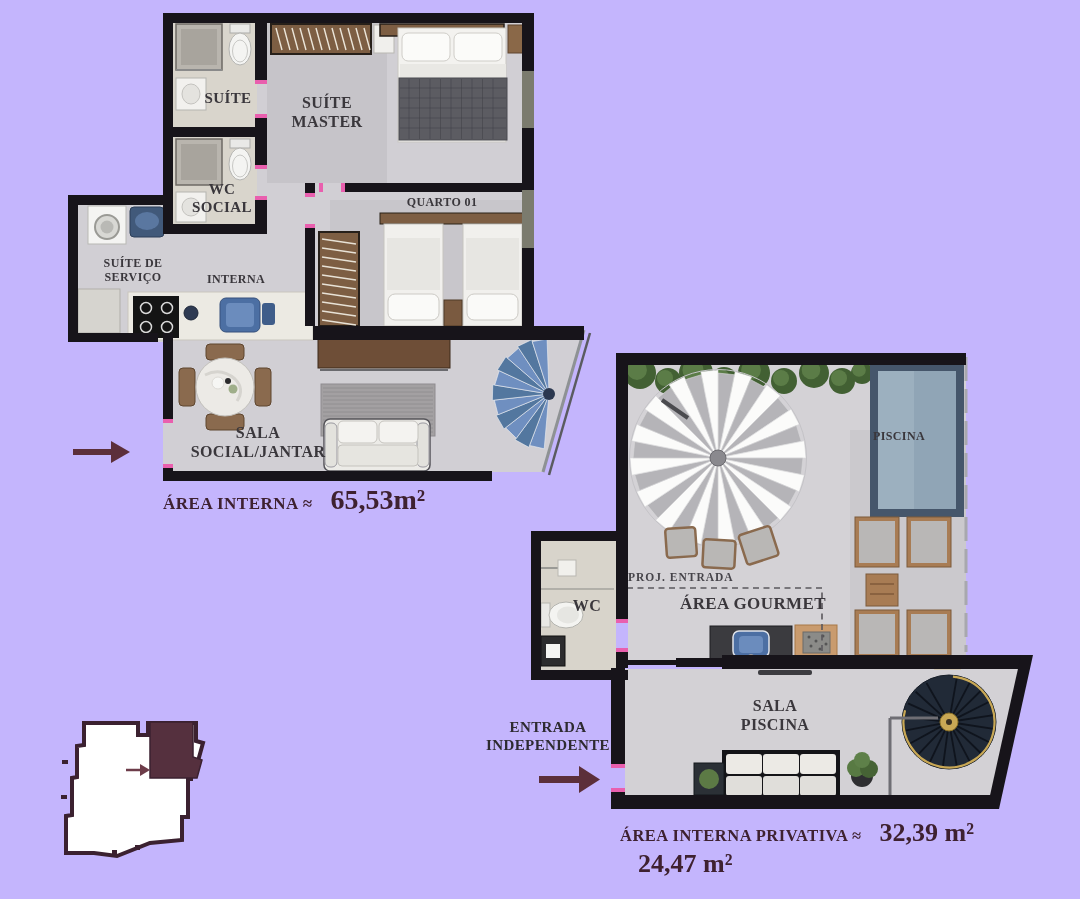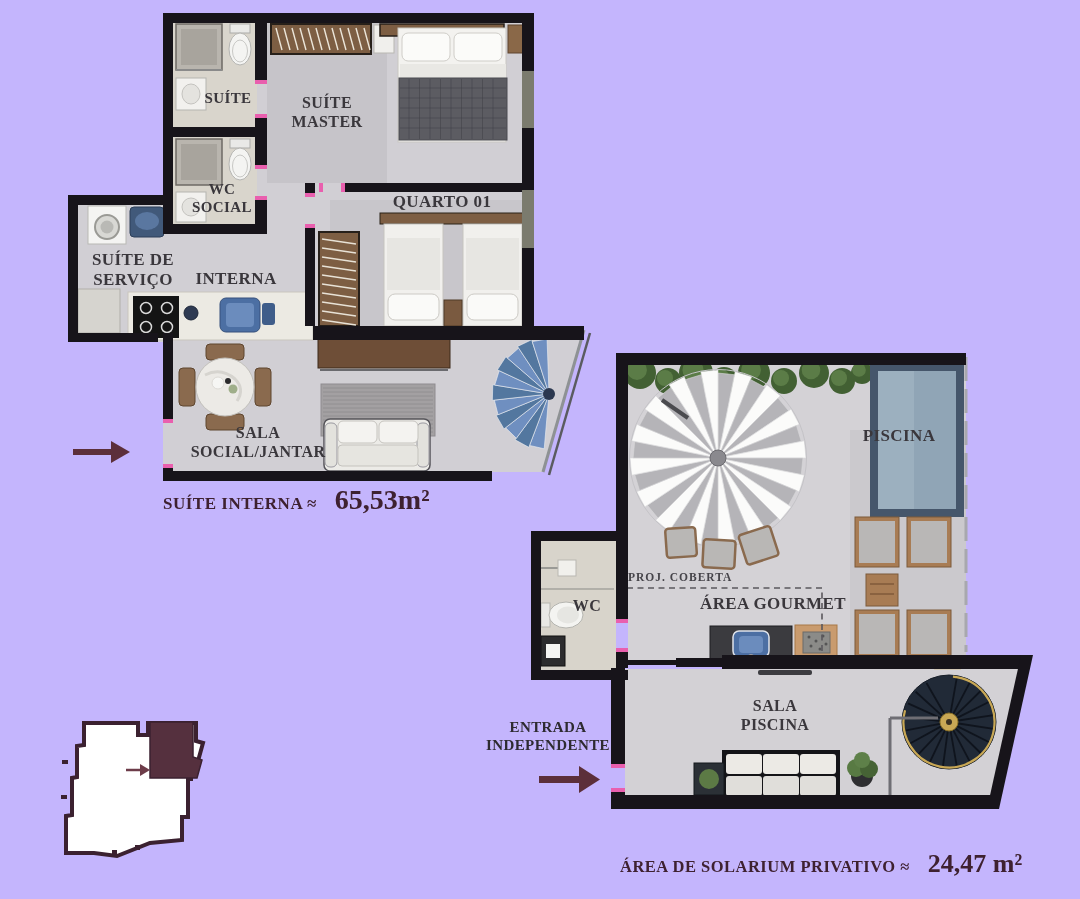--- a/index.html
+++ b/index.html
@@ -2,21 +2,21 @@
 <html><head>
 <meta charset="utf-8">
 <style>
   html,body{margin:0;padding:0;background:#ffffff;}
   #stage{position:relative;width:1080px;height:899px;background:#c4b5fd;overflow:hidden;
          font-family:Liberation Serif, serif;}
   #scene{position:absolute;left:0;top:0;}
   .lbl{position:absolute;transform:translate(-50%,-50%);text-align:center;
        font-weight:bold;color:#3a373c;line-height:1.18;letter-spacing:.4px;}
   .lbl div{white-space:nowrap;}
-  .s15{font-size:15px;} .s155{font-size:17px;} .s16{font-size:16px;} .s17{font-size:17px;margin-left:20px;}
+  .s15{font-size:15px;} .s155{font-size:12px;} .s16{font-size:16px;} .s17{font-size:17px;}
   .proj{position:absolute;font-size:11.5px;font-weight:bold;letter-spacing:1px;
         color:#46444a;transform:none;text-align:left;}
   .entr{color:#2e2b31;}
   .area-line{position:absolute;display:flex;align-items:baseline;color:#3e2130;
              font-weight:bold;white-space:nowrap;}
   .area-line .sm{letter-spacing:.5px;}
   .area-line .bg{margin-left:18px;letter-spacing:0;}
   .a1 .sm{font-size:17px;} .a1 .bg{font-size:28px;}
   .a2 .sm{font-size:16.5px;} .a2 .bg{font-size:26px;}
 </style>
@@ -474,33 +474,36 @@
 <div class="lbl s155" style="left:133px;top:270px;">
   <div>SUÍTE DE</div>
   <div>SERVIÇO</div>
 </div>
 <div class="lbl s155" style="left:236px;top:279px;">INTERNA</div>
 <div class="lbl s16" style="left:258px;top:443px;">
   <div>SALA</div>
   <div>SOCIAL/JANTAR</div>
 </div>
 <div class="area-line a1" style="left:163px;top:484px;">
-  <span class="sm">SUÍTE INTERNA ≈</span>
+  <span class="sm">ÁREA INTERNA ≈</span>
   <span class="bg">65,53m²</span>
 </div>
 
 <div class="lbl s155" style="left:899px;top:436px;">PISCINA</div>
-<div class="proj" style="left:628px;top:571px;">PROJ. COBERTA</div>
+<div class="proj" style="left:628px;top:571px;">PROJ. ENTRADA</div>
 <div class="lbl s17" style="left:753px;top:604px;">ÁREA GOURMET</div>
 <div class="lbl s16" style="left:587px;top:606px;">WC</div>
 <div class="lbl s16" style="left:775px;top:716px;">
   <div>SALA</div>
   <div>PISCINA</div>
 </div>
 <div class="lbl s15 entr" style="left:548px;top:737px;">
   <div>ENTRADA</div>
   <div>INDEPENDENTE</div>
 </div>
+<div class="area-line a2" style="left:620px;top:818px;">
+  <span class="sm">ÁREA INTERNA PRIVATIVA ≈</span>
+  <span class="bg">32,39 m²</span>
+</div>
 <div class="area-line a2" style="left:620px;top:849px;">
-  <span class="sm">ÁREA DE SOLARIUM PRIVATIVO ≈</span>
   <span class="bg">24,47 m²</span>
 </div>
 </div>
 
 </body></html>

